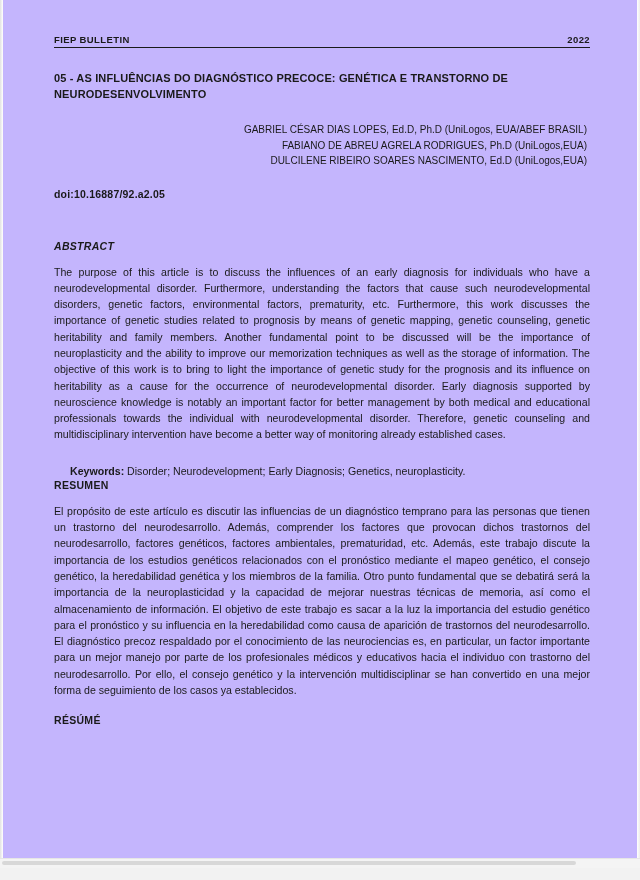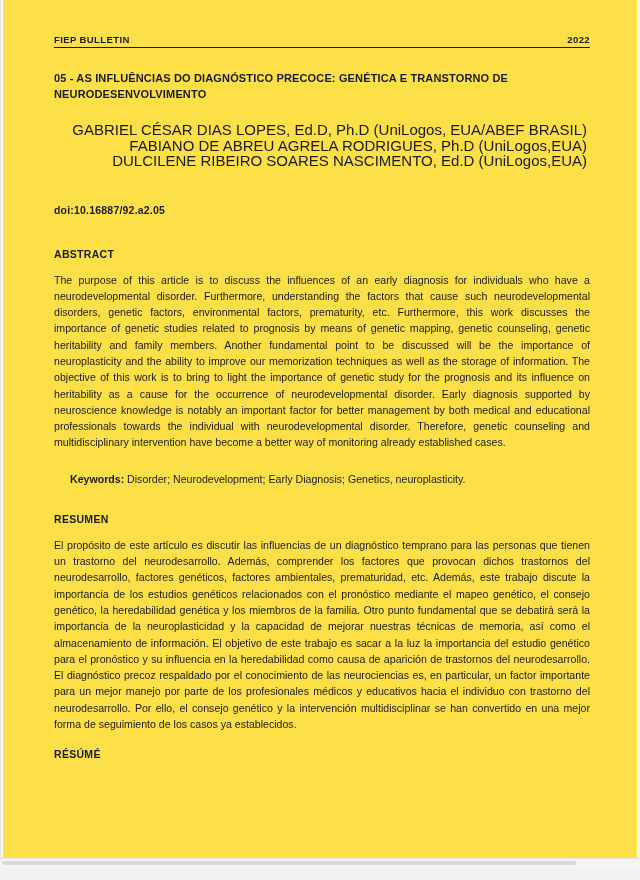--- a/index.html
+++ b/index.html
@@ -11,21 +11,21 @@
     width: 640px;
     height: 880px;
     overflow: hidden;
     font-family: "Liberation Sans", sans-serif;
     color: #1a1a1a;
   }
   .page {
     position: relative;
     width: 640px;
     height: 868px;
-    background: #fde047;
+    background: #c4b5fd;
     box-sizing: border-box;
     padding: 0;
     overflow: hidden;
   }
   .page-edge-left {
     position: absolute;
     left: 0; top: 0; bottom: 0;
     width: 3px;
     background: linear-gradient(to right, #e2e2e2, #ffffff);
     pointer-events: none;
@@ -65,42 +65,42 @@
     font-size: 11px;
     font-weight: bold;
     line-height: 16px;
     letter-spacing: 0.15px;
   }
 
   
   .authors {
     margin-top: 20px;
     text-align: right;
-    font-size: 15px;
+    font-size: 10px;
     line-height: 15.5px;
     padding-right: 3px;
   }
   .author-line { white-space: nowrap; }
 
   
   .doi {
-    margin-top: 35px;
+    margin-top: 19px;
     font-size: 10.5px;
     font-weight: bold;
     letter-spacing: 0.2px;
   }
 
   
   .sect-head {
     font-size: 10.5px;
     font-weight: bold;
     letter-spacing: 0.3px;
   }
-  .sect-head.abstract { margin-top: 32px; }
-  .sect-head.resumen  { margin-top: 26px; }
+  .sect-head.abstract { margin-top: 40px; font-style: italic; }
+  .sect-head.resumen  { }
   .sect-head.resume   { margin-top: 16px; }
 
   
   .body-par {
     margin-top: 12px;
     font-size: 10.6px;
     line-height: 16.3px;
     text-align: justify;
     text-justify: inter-word;
     hyphens: none;

